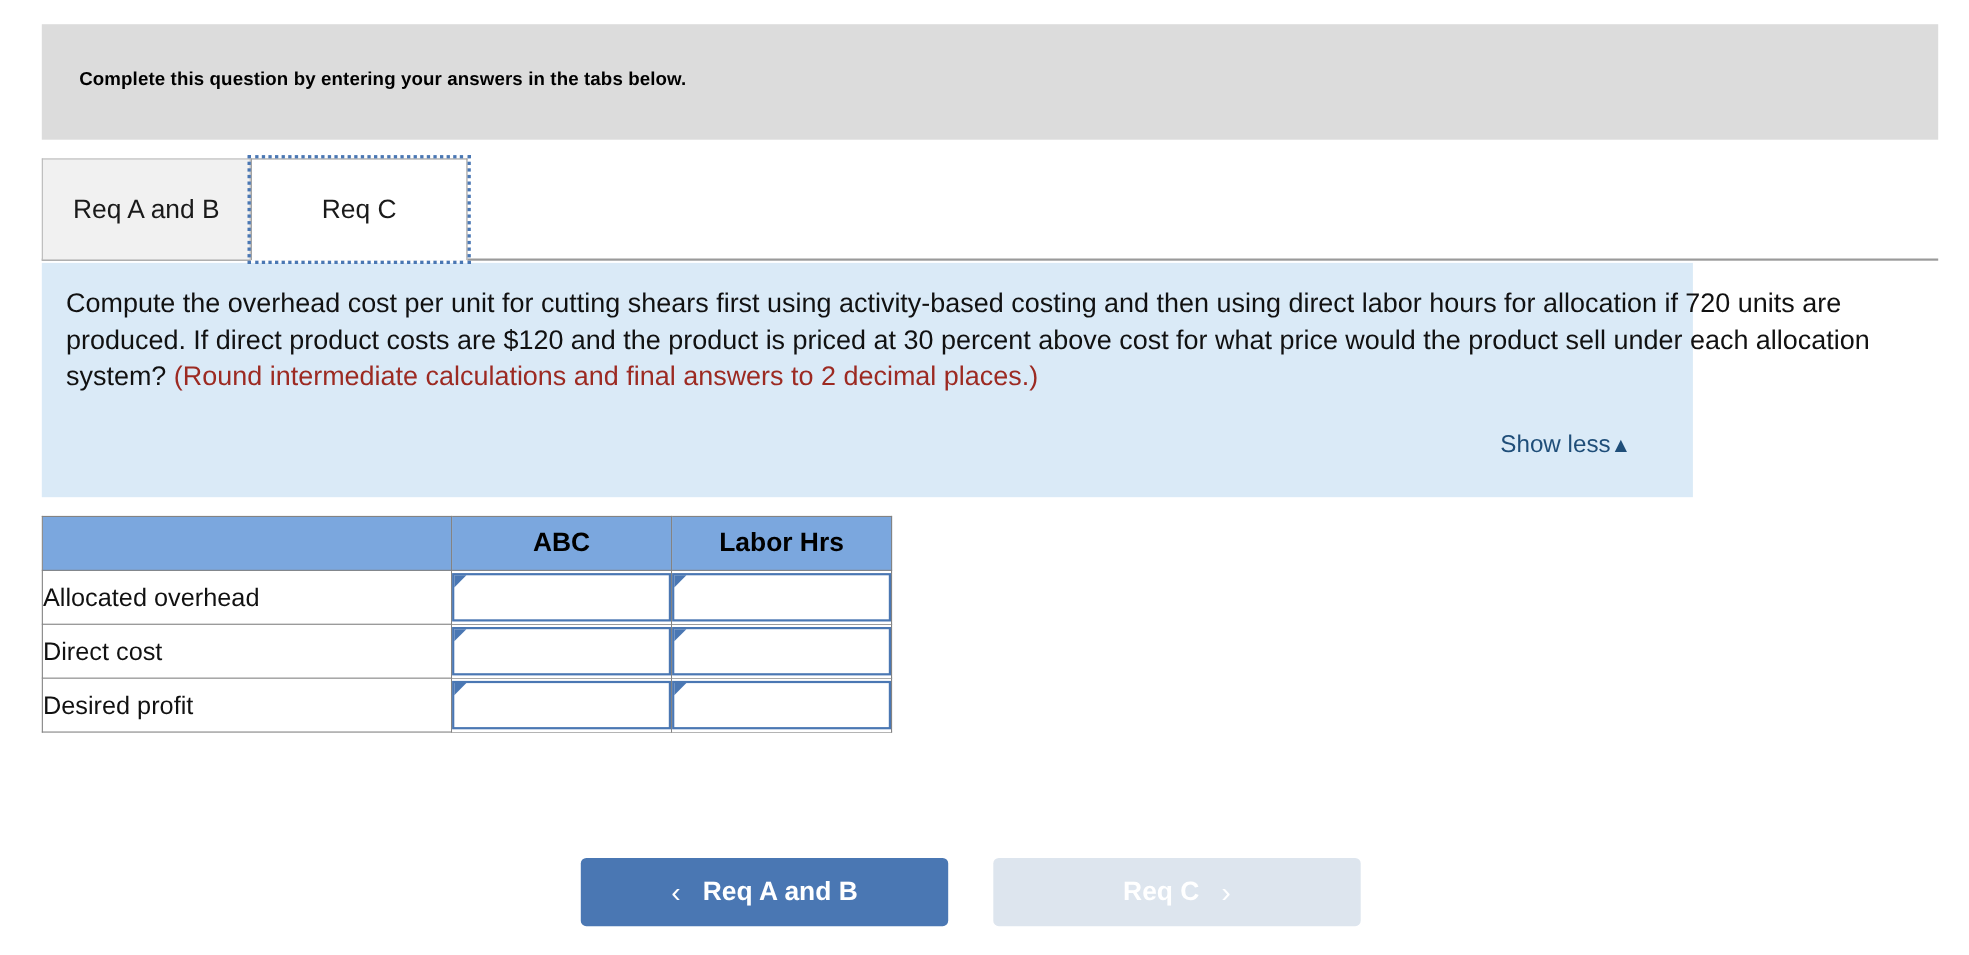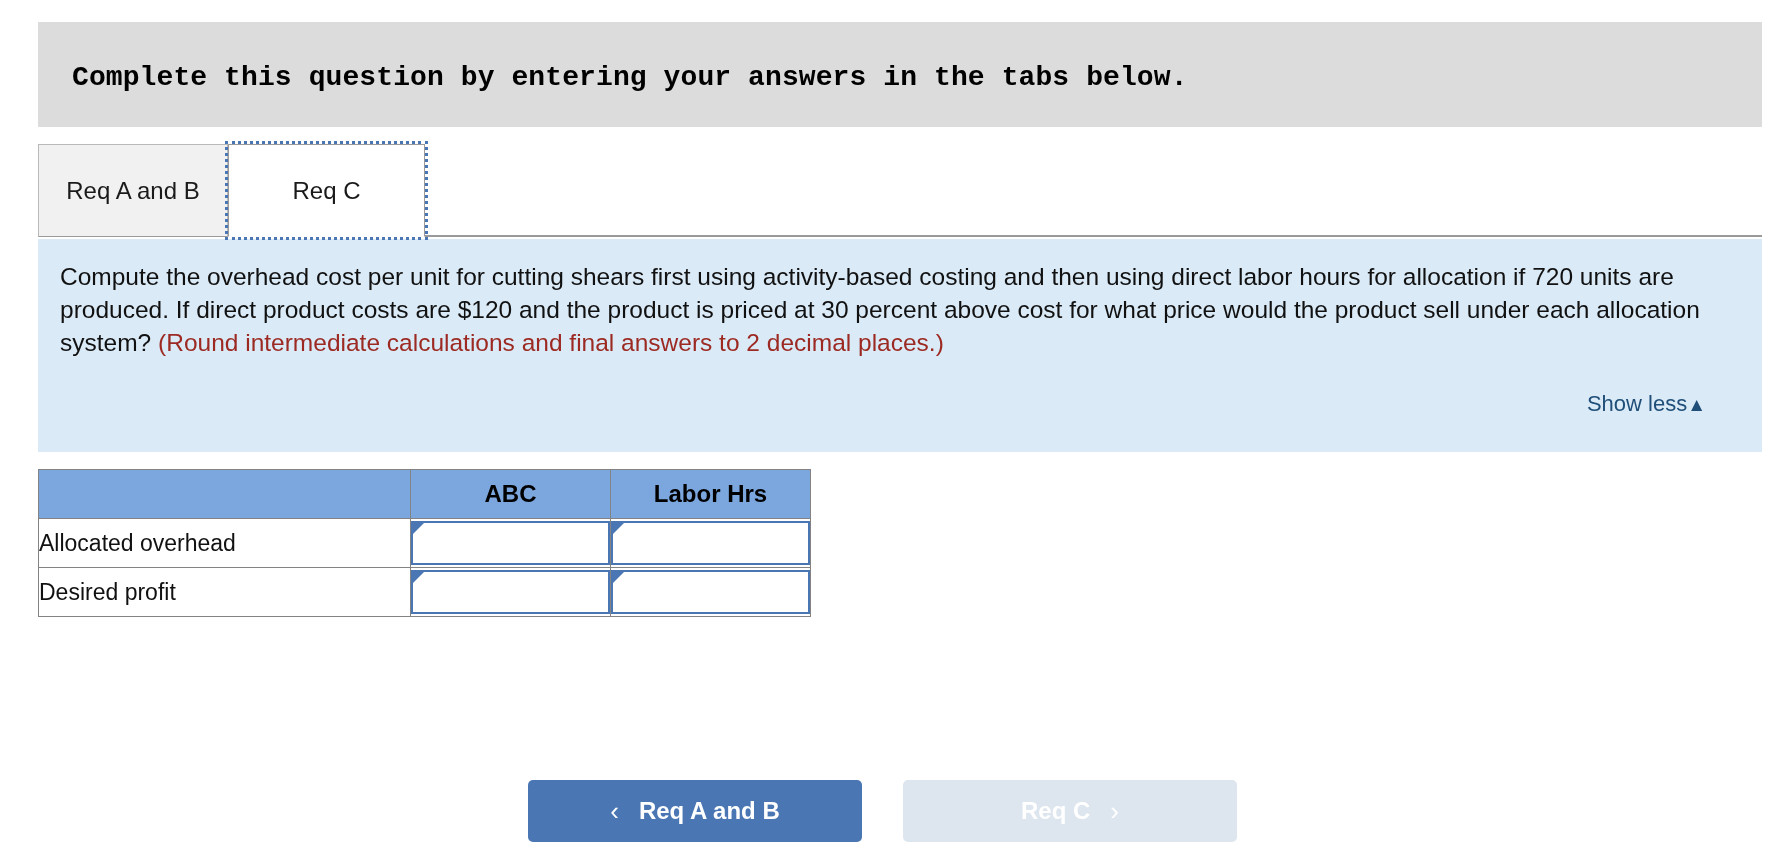--- a/index.html
+++ b/index.html
@@ -24,26 +24,25 @@
     top: 22px;
     width: 1724px;
     height: 105px;
     background: #dcdcdc;
     box-sizing: border-box;
   }
   .banner-text {
     position: absolute;
     left: 34px;
     top: 40px;
-    font-size: 28px;
+    font-size: 17px;
     font-weight: bold;
     letter-spacing: 0.1px;
     color: #000;
     white-space: nowrap;
-    font-family: Liberation Mono, monospace;
   }
 
   
   .tabstrip {
     position: absolute;
     left: 38px;
     top: 138px;
     width: 1724px;
     height: 105px;
   }
@@ -84,21 +83,21 @@
     outline: 3px dotted #4a77b3;
     outline-offset: 0px;
     z-index: 3;
   }
 
   
   .qpanel {
     position: absolute;
     left: 38px;
     top: 239px;
-    width: 1724px;
+    width: 1501px;
     height: 213px;
     background: #daeaf7;
     box-sizing: border-box;
   }
   .qtext {
     position: absolute;
     left: 22px;
     top: 21px;
     width: 1672px;
     font-size: 24.5px;
@@ -263,20 +262,29 @@
       <tr>
         <td class="lbl">Allocated overhead</td>
         <td class="numcell">
           <div class="inputbox"></div>
         </td>
         <td class="numcell">
           <div class="inputbox"></div>
         </td>
       </tr>
 
+      <tr>
+        <td class="lbl">Direct cost</td>
+        <td class="numcell">
+          <div class="inputbox"></div>
+        </td>
+        <td class="numcell">
+          <div class="inputbox"></div>
+        </td>
+      </tr>
 
 
       <tr>
         <td class="lbl">Desired profit</td>
         <td class="numcell">
           <div class="inputbox"></div>
         </td>
         <td class="numcell">
           <div class="inputbox"></div>
         </td>

